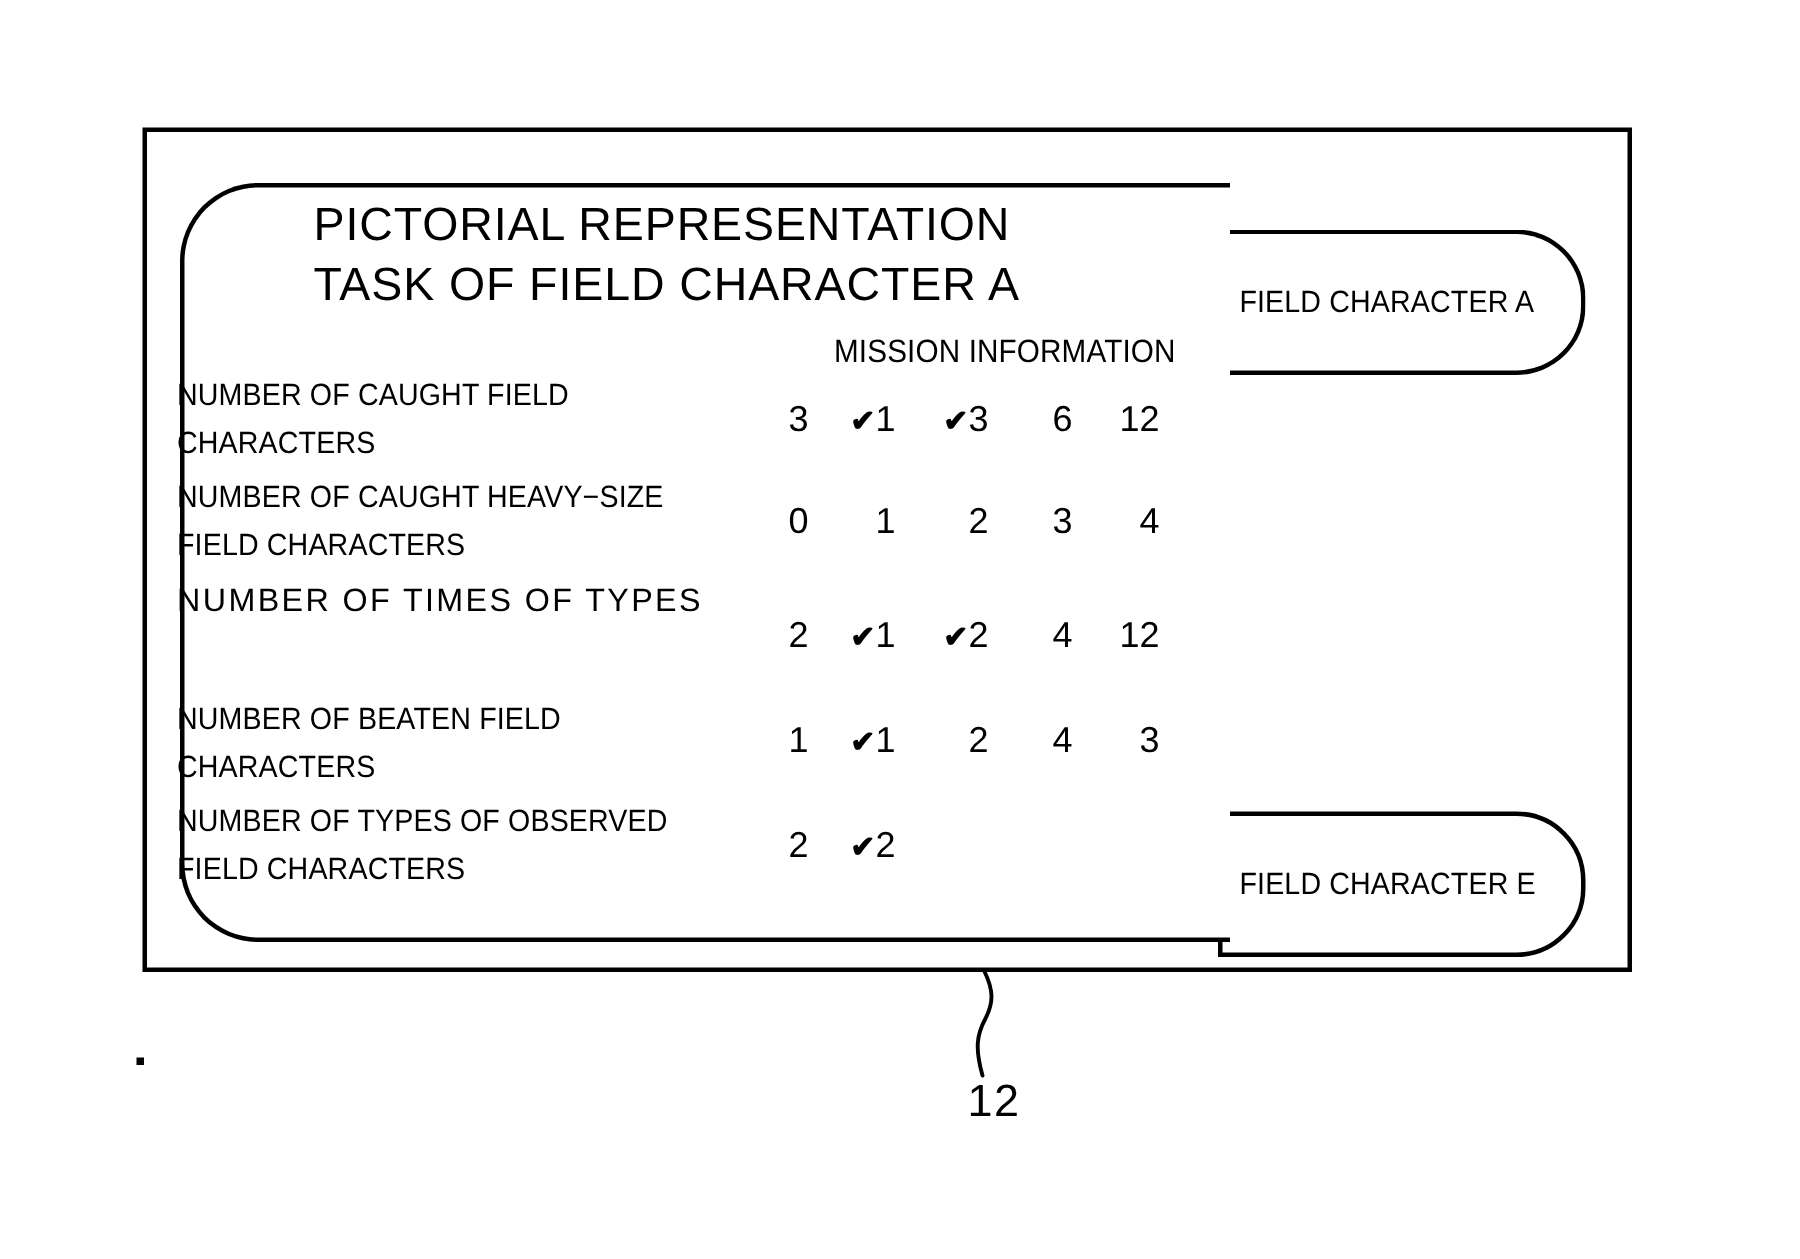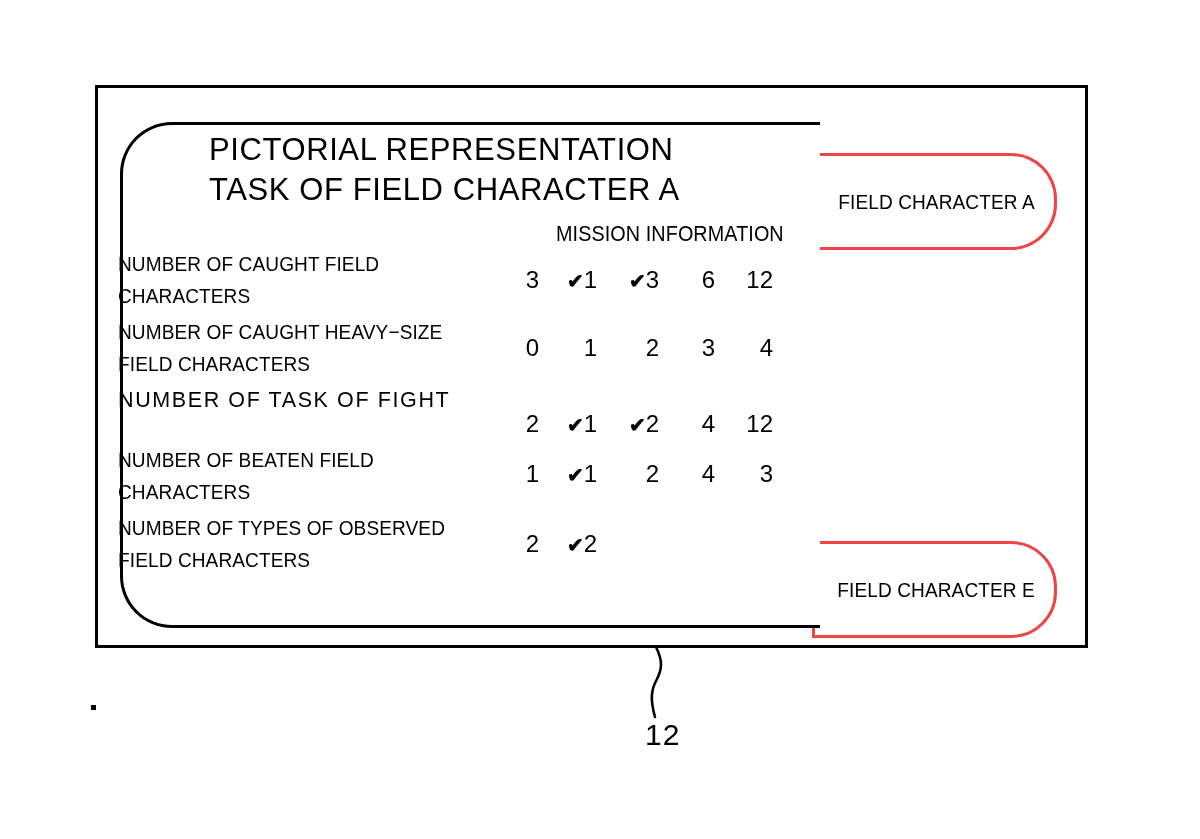--- a/index.html
+++ b/index.html
@@ -36,28 +36,28 @@
     top: 153px;
     width: 245px;
     height: 485px;
   }
   .tab {
     position: absolute;
     left: 0;
     width: 245px;
     height: 97px;
     box-sizing: border-box;
-    border: 3px solid #ef4444;
+    border: 3px solid #000000;
     border-top-right-radius: 46px;
     border-bottom-right-radius: 46px;
     border-left-width: 3px;
     background: #fff;
     display: flex;
     align-items: center;
-    justify-content: center;
+    justify-content: flex-start;
   }
   .tab-label {
     font-size: 20.5px;
     letter-spacing: 0.1px;
     transform: scaleX(0.93);
     white-space: nowrap;
     padding-left: 4px;
   }
   
   #tab-character-a { border-left-color: transparent; }
@@ -170,21 +170,21 @@
   .c3 { width: 56px; }
   .c4 { width: 58px; }
 
   .row-1 .row-values { top: 18px; }
   .row-2 .row-values { top: 18px; }
   .row-3 .row-values { top: 26px; }
   .row-4 .row-values { top: 16px; }
   .row-5 .row-values { top: 18px; }
 
   .row-3 { height: 56px; }
-  .row-4 { margin-top: 4px; }
+  .row-4 { margin-top: 24px; }
 
   
   #leader-line {
     position: absolute;
     left: 630px;
     top: 645px;
     z-index: 7;
   }
   #ref-numeral {
     position: absolute;
@@ -244,21 +244,21 @@
     <div class="row-values">
       <span class="val c0"><span class="check"></span><span>0</span></span>
       <span class="val c1"><span class="check"></span><span>1</span></span>
       <span class="val c2"><span class="check"></span><span>2</span></span>
       <span class="val c3"><span class="check"></span><span>3</span></span>
       <span class="val c4"><span class="check"></span><span>4</span></span>
     </div>
   </div>
 
   <div class="row row-3">
-    <div class="row-label wide">NUMBER OF TASK OF FIGHT</div>
+    <div class="row-label wide">NUMBER OF TIMES OF TYPES</div>
     <div class="row-values">
       <span class="val c0"><span class="check"></span><span>2</span></span>
       <span class="val c1"><span class="check">✔</span><span>1</span></span>
       <span class="val c2"><span class="check">✔</span><span>2</span></span>
       <span class="val c3"><span class="check"></span><span>4</span></span>
       <span class="val c4"><span class="check"></span><span>12</span></span>
     </div>
   </div>
 
   <div class="row row-4">

